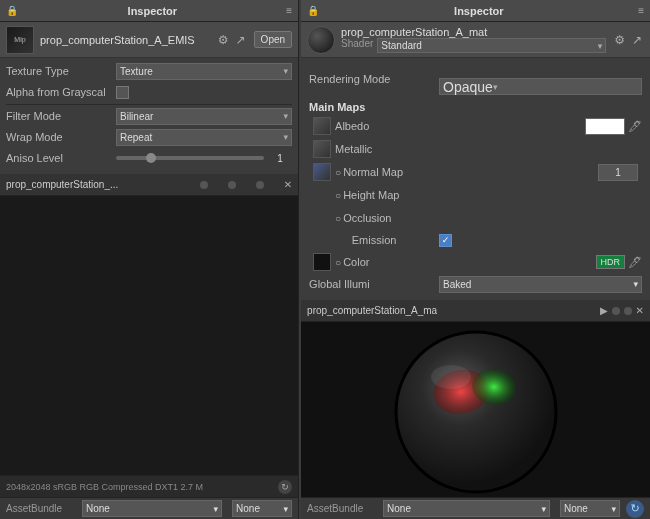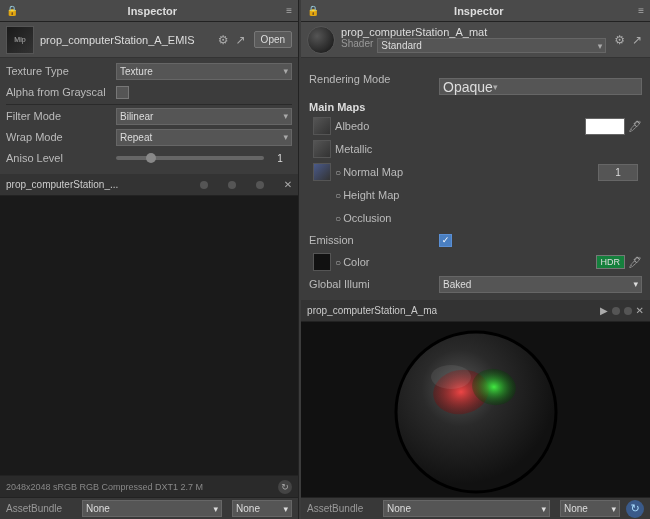--- a/index.html
+++ b/index.html
@@ -428,20 +428,21 @@
     .emission-row {
       display: flex;
       align-items: center;
       margin-bottom: 3px;
       min-height: 18px;
     }
     .emission-label {
       width: 130px;
       font-size: 11px;
       color: #bbb;
+      text-align: center;
     }
     .emission-check {
       width: 13px;
       height: 13px;
       background: #4a7fc1;
       border: 1px solid #5a8fd4;
       display: inline-flex;
       align-items: center;
       justify-content: center;
       font-size: 9px;

